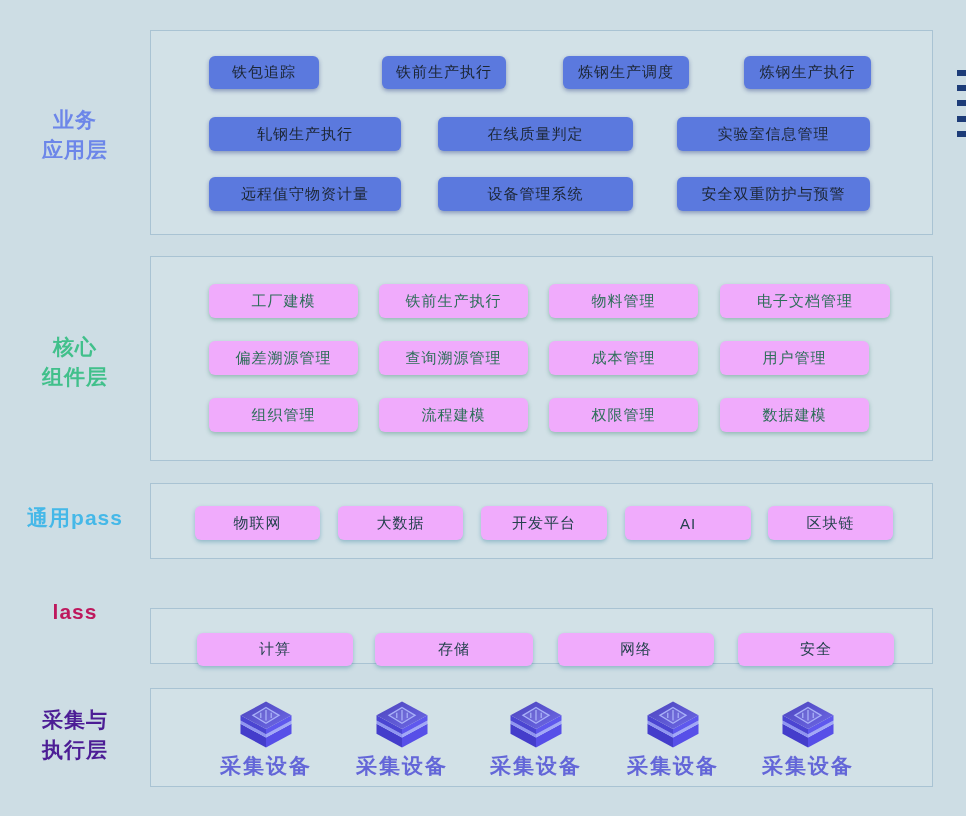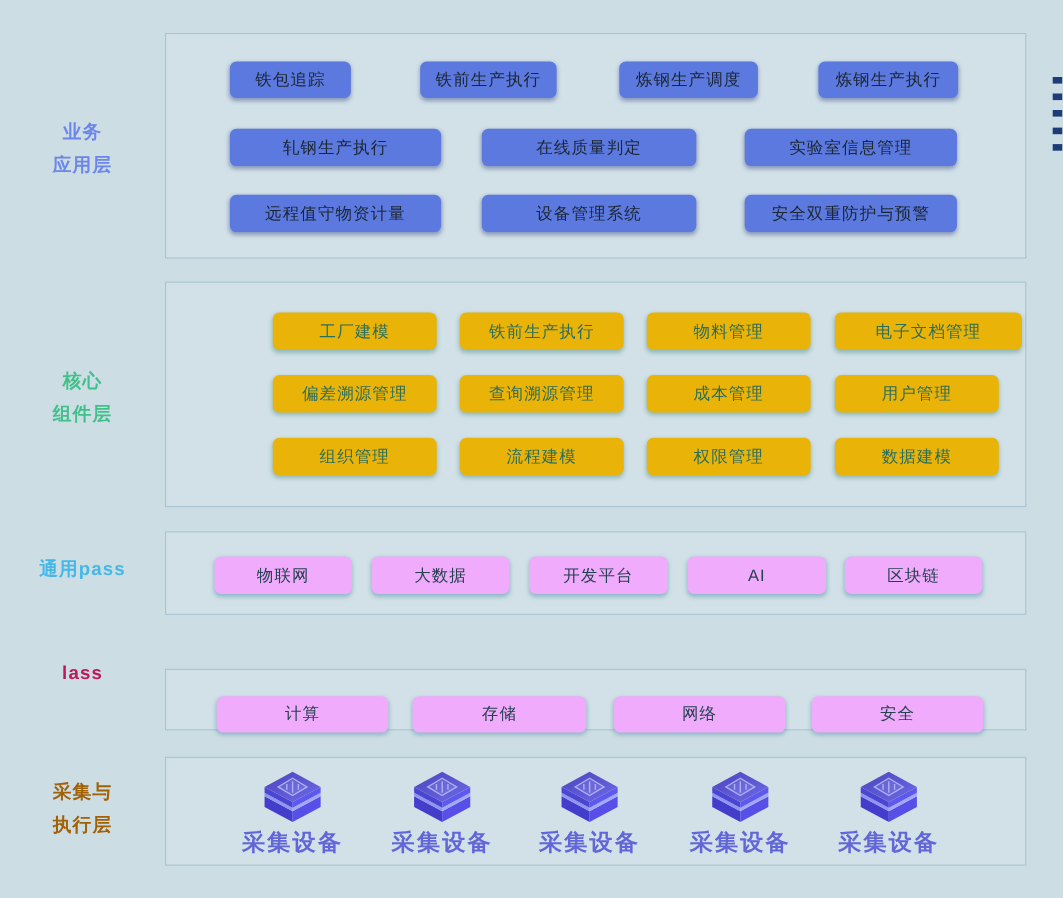--- a/index.html
+++ b/index.html
@@ -7,34 +7,34 @@
     position:relative; width:966px; height:816px; overflow:hidden;
     background:#cddde4; font-family:"Liberation Sans", sans-serif;
   }
   .panel {
     position:absolute; left:150px; width:783px;
     border:1px solid #a9c3d3; background:rgba(221,233,238,0.35);
     box-sizing:border-box;
   }
   .layer-label {
     position:absolute; left:0; width:150px; text-align:center;
-    font-size:17px; font-weight:bold; line-height:30px; letter-spacing:1px;
+    font-size:21px; font-weight:bold; line-height:30px; letter-spacing:1px;
   }
   .lab-business   { color:#6c86e9; }
   .lab-core       { color:#41c08b; }
   .lab-paas       { color:#45b8e8; font-weight:bold; }
   .lab-iaas       { color:#be185d; }
-  .lab-collection { color:#a16207; }
+  .lab-collection { color:#4c1d95; }
   .btn {
     position:absolute; border-radius:6px; box-sizing:border-box;
     display:flex; align-items:center; justify-content:center;
     font-size:15px; letter-spacing:1px; cursor:pointer;
   }
   .btn-blue  { background:#5b79de; color:#1c2634; box-shadow:0 2px 4px rgba(44,62,130,0.45); }
-  .btn-green { background:#eab308; color:#2d6e58; box-shadow:0 2px 4px rgba(30,110,85,0.35);margin-left:39px; }
+  .btn-green { background:#f0abfc; color:#2d6e58; box-shadow:0 2px 4px rgba(30,110,85,0.35); }
   .btn-cyan  { background:#f0abfc; color:#25424e; box-shadow:0 2px 4px rgba(20,110,140,0.35); }
   .device { position:absolute; width:120px; text-align:center; }
   .device svg { display:block; margin:0 auto; }
   .device-label { margin-top:2px; font-size:21px; font-weight:bold; letter-spacing:2px; color:#6366d8; }
   .edge-mark { position:absolute; left:957px; width:9px; height:6px; background:#1d3c78; }
   .em0 { top:70px; }  .em1 { top:85px; }  .em2 { top:100px; }
   .em3 { top:116px; } .em4 { top:131px; }
 </style>
 </head>
 <body>

